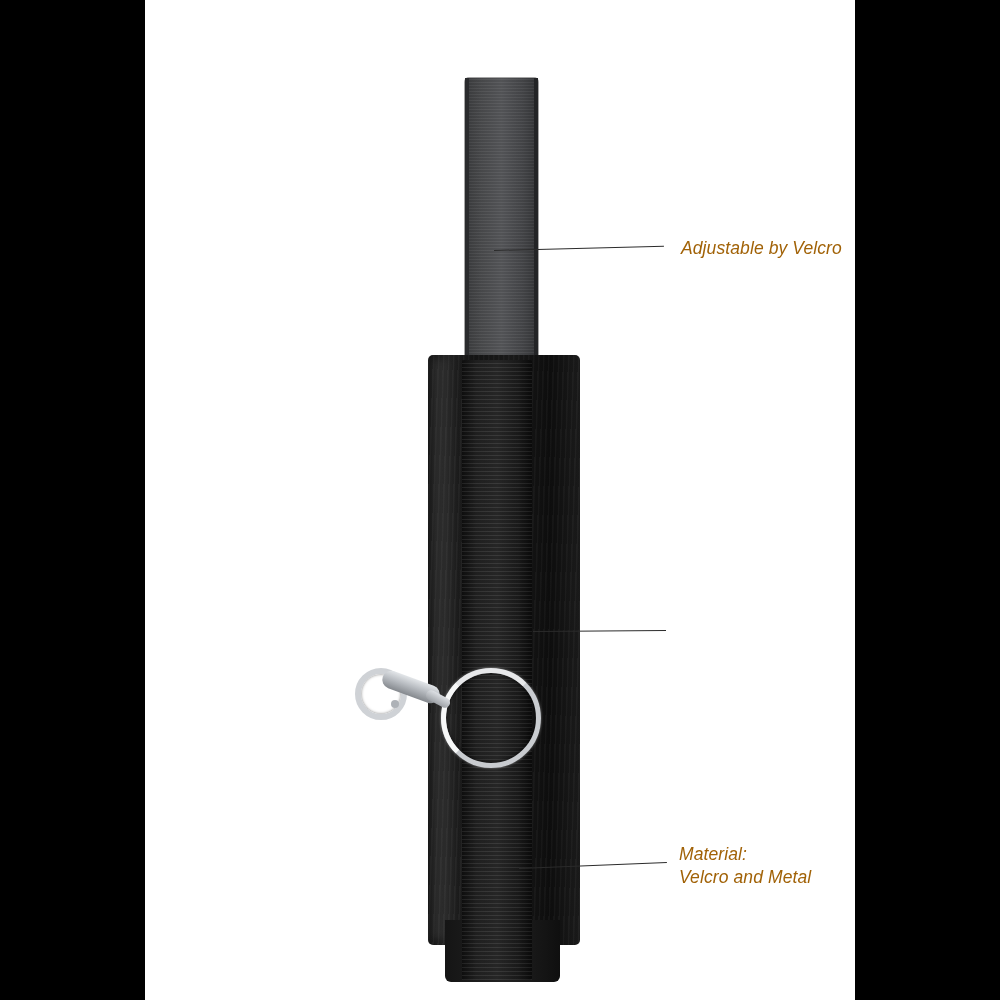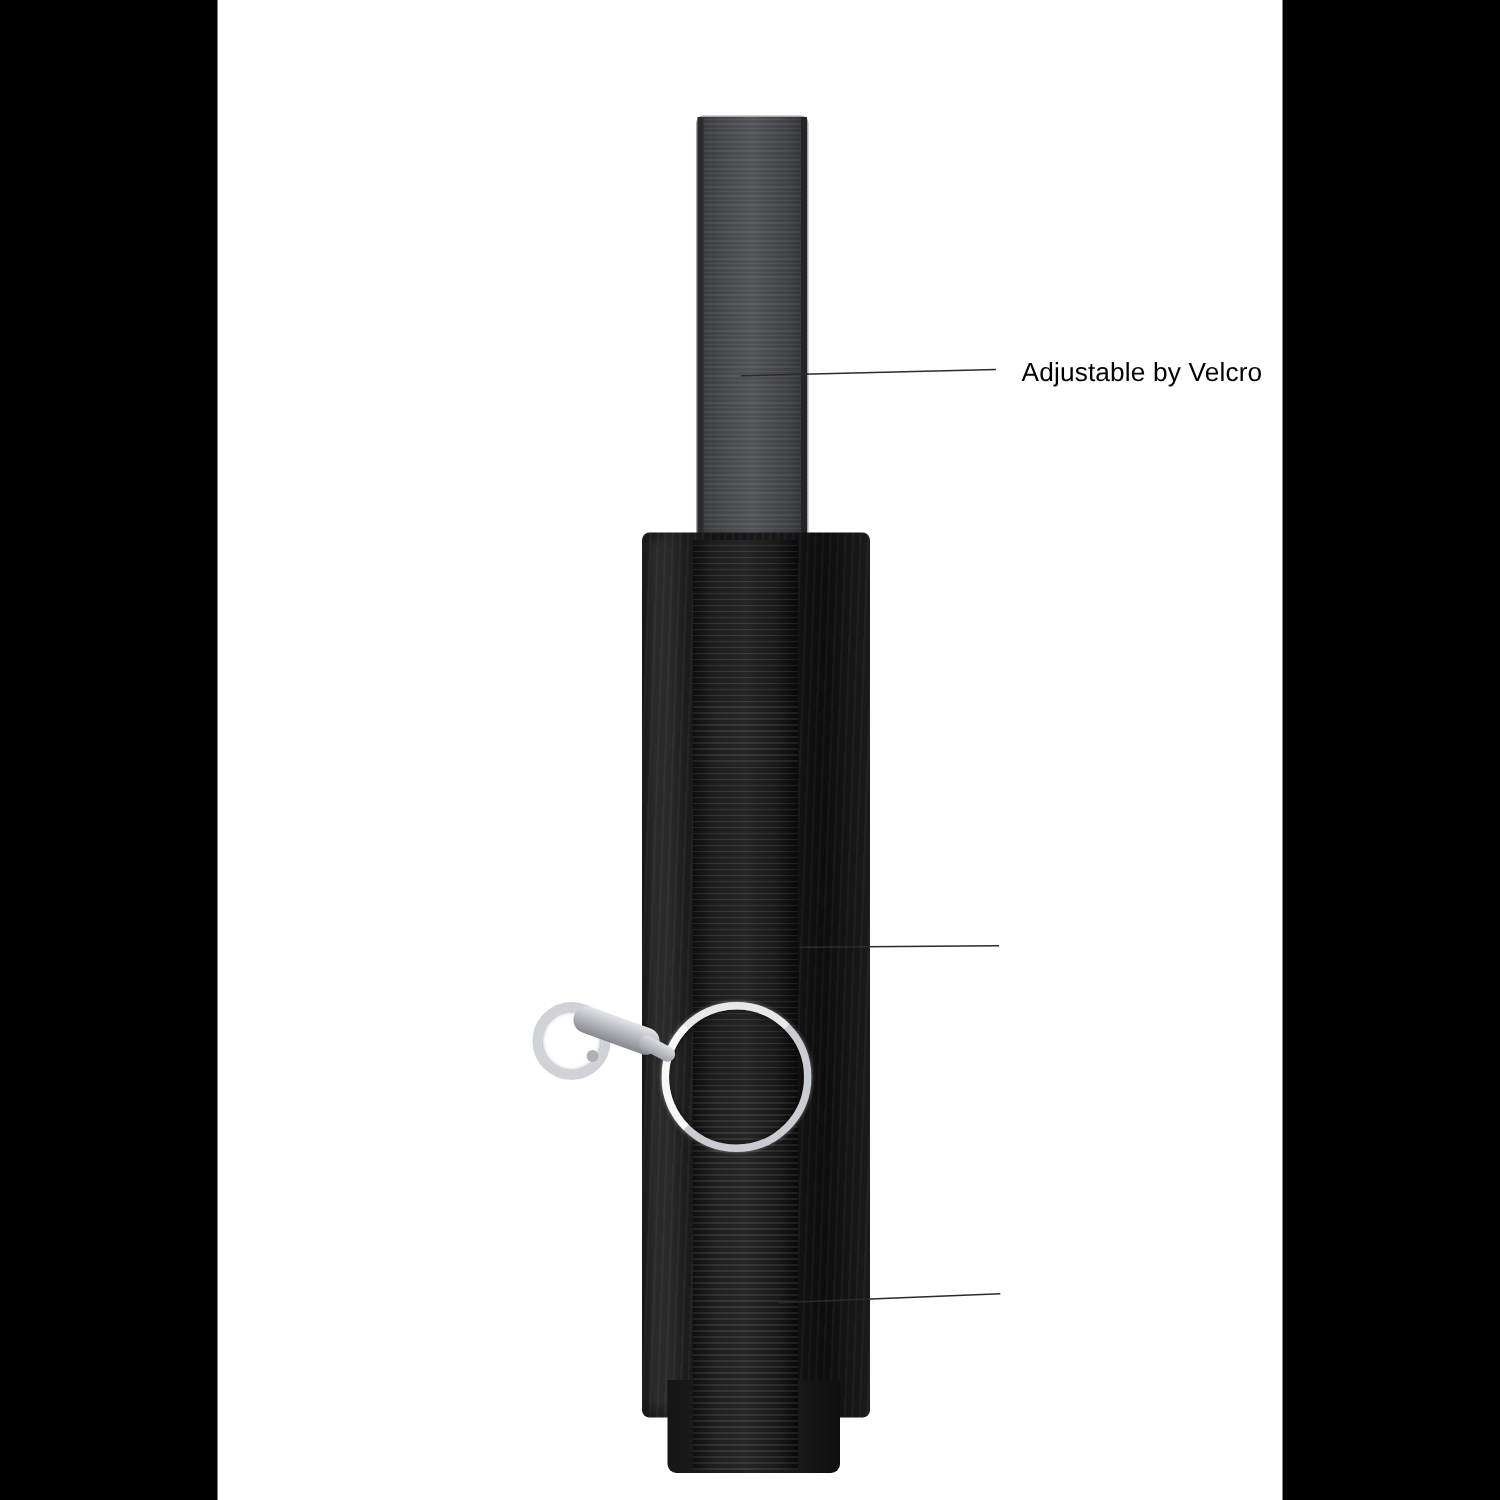--- a/index.html
+++ b/index.html
@@ -27,26 +27,27 @@
     left: 145px;
     top: 0px;
     width: 710px;
     height: 1000px;
     background: #ffffff;
   }
 
   
   .annotation {
     position: absolute;
-    color: #000000;
+    color: #a16207;
     font-size: 17.5px;
     line-height: 23px;
     letter-spacing: 0.1px;
     white-space: pre-line;
     font-family: "Liberation Sans", sans-serif;
+    font-style: italic;
   }
   .ann-1 { left: 536px; top: 237px; }
   .ann-2 { left: 533px; top: 619px; }
   .ann-3 { left: 534px; top: 843px; }
 
   
   .leader {
     position: absolute;
     height: 1px;
     background: #2b2b2b;
@@ -271,15 +272,17 @@
 
     </div>
 
     <div class="leader leader-1"></div>
     <div class="leader leader-2"></div>
     <div class="leader leader-3"></div>
 
     <div class="annotation ann-1">Adjustable by Velcro</div>
 
 
+    <div class="annotation ann-3">Material:
+Velcro and Metal</div>
 
   </div>
 </div>
 
 </body></html>

